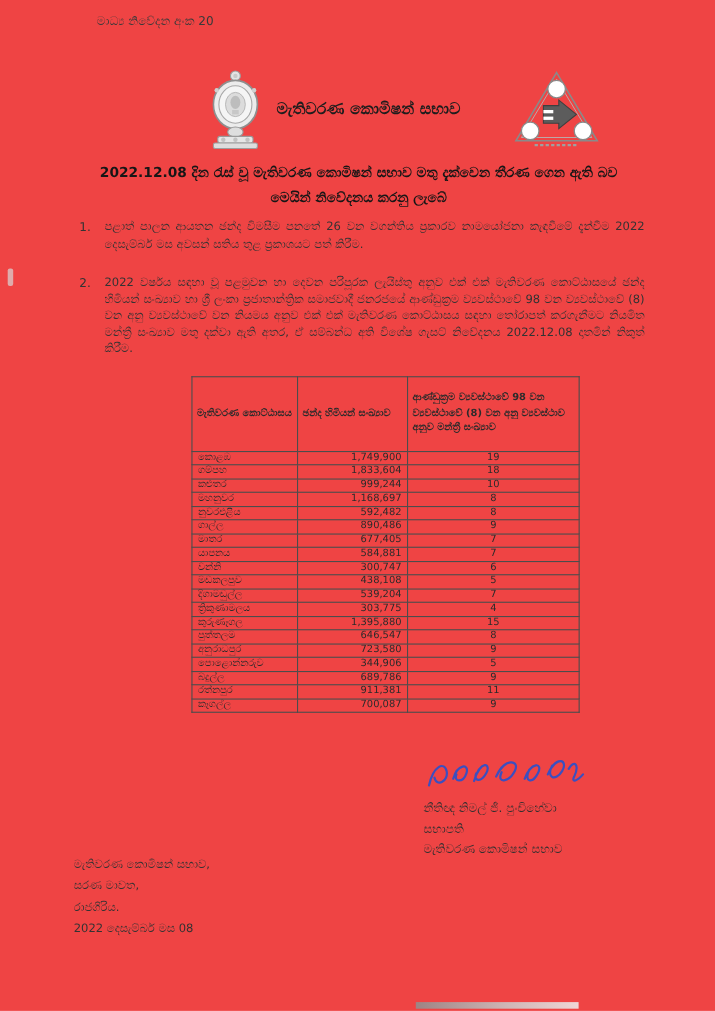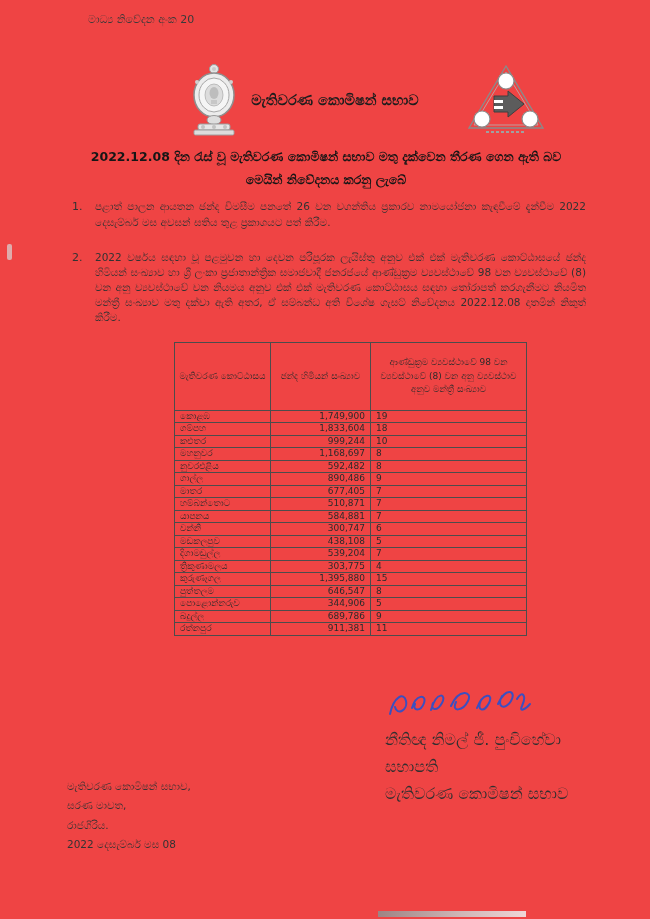--- a/index.html
+++ b/index.html
@@ -22,31 +22,31 @@
   .list-item { position:absolute; left:72px; width:514px; font-size:10.5px;
                line-height:15.5px; text-align:justify; color:#333; }
   .list-item .num { position:absolute; left:0; top:0; width:20px; font-size:11px; }
   .list-item .txt { display:block; margin-left:23px; }
   #item1 { top:199px; }
   #item2 { top:250px; line-height:15px; }
 
   table.dist { position:absolute; left:174px; top:342px; border-collapse:collapse;
                table-layout:fixed; width:352px; font-size:9px; color:#2b2b2b; }
   table.dist th, table.dist td { border:1px solid #4c4c4c; padding:0 5px; overflow:hidden; }
-  table.dist th { font-weight:normal; text-align:center; font-size:9px; line-height:1.5;
+  table.dist th { font-weight:bold; text-align:left; font-size:9px; line-height:1.5;
                   padding:13px 4px; vertical-align:middle; height:52px; }
   table.dist td { height:12.5px; line-height:11px; }
   td.c-district { text-align:left; width:96px; }
   td.c-electors { text-align:right; width:100px; padding-right:8px; }
-  td.c-members  { text-align:left; width:156px; }
+  td.c-members  { text-align:center; width:156px; }
   th.h1 { width:96px; } th.h2 { width:100px; } th.h3 { width:156px; }
 
   .sig-block { position:absolute; left:385px; top:684px; width:200px; }
   .sig-ink { display:block; }
-  .sig-lines { margin-top:2px; font-size:16px; line-height:1.7; color:#303030; }
+  .sig-lines { margin-top:2px; font-size:11px; line-height:1.7; color:#303030; }
 
   .footer { position:absolute; left:67px; top:777px; font-size:10.5px; line-height:1.85; color:#333; }
 
   .scan-strip { position:absolute; left:378px; top:911px; width:148px; height:6px;
                 background:linear-gradient(to right,#8f8f8f,#c9c9c9 55%,#efefef); opacity:.85; }
   .scan-smudge { position:absolute; left:7px; top:244px; width:5px; height:16px;
                  background:#d9d9d9; border-radius:2px; opacity:.7; }
 </style>
 </head>
 <body>
@@ -140,25 +140,20 @@
           <td class="c-district">ගාල්ල</td>
           <td class="c-electors">890,486</td>
           <td class="c-members">9</td>
         </tr>
         <tr>
           <td class="c-district">මාතර</td>
           <td class="c-electors">677,405</td>
           <td class="c-members">7</td>
         </tr>
         <tr>
-          <td class="c-district">හම්බන්තොට</td>
-          <td class="c-electors">510,871</td>
-          <td class="c-members">7</td>
-        </tr>
-        <tr>
           <td class="c-district">යාපනය</td>
           <td class="c-electors">584,881</td>
           <td class="c-members">7</td>
         </tr>
         <tr>
           <td class="c-district">වන්නි</td>
           <td class="c-electors">300,747</td>
           <td class="c-members">6</td>
         </tr>
         <tr>
@@ -180,33 +175,43 @@
           <td class="c-district">කුරුණෑගල</td>
           <td class="c-electors">1,395,880</td>
           <td class="c-members">15</td>
         </tr>
         <tr>
           <td class="c-district">පුත්තලම</td>
           <td class="c-electors">646,547</td>
           <td class="c-members">8</td>
         </tr>
         <tr>
+          <td class="c-district">අනුරාධපුර</td>
+          <td class="c-electors">723,580</td>
+          <td class="c-members">9</td>
+        </tr>
+        <tr>
           <td class="c-district">පොළොන්නරුව</td>
           <td class="c-electors">344,906</td>
           <td class="c-members">5</td>
         </tr>
         <tr>
           <td class="c-district">බදුල්ල</td>
           <td class="c-electors">689,786</td>
           <td class="c-members">9</td>
         </tr>
         <tr>
           <td class="c-district">රත්නපුර</td>
           <td class="c-electors">911,381</td>
           <td class="c-members">11</td>
+        </tr>
+        <tr>
+          <td class="c-district">කෑගල්ල</td>
+          <td class="c-electors">700,087</td>
+          <td class="c-members">9</td>
         </tr>
       </tbody>
   </table>
 
   <div class="sig-block">
     <svg class="sig-ink" width="150" height="40" viewBox="0 0 150 40" aria-hidden="true">
       <path d="M5 30 C9 12 19 8 21 17 C23 26 12 32 10 23
                M27 24 C31 10 42 10 39 19 C36 28 27 27 30 20
                M46 26 C52 6 62 10 57 19 C52 28 45 26 48 19
                M66 22 C74 4 88 7 83 17 C78 27 66 29 71 18

